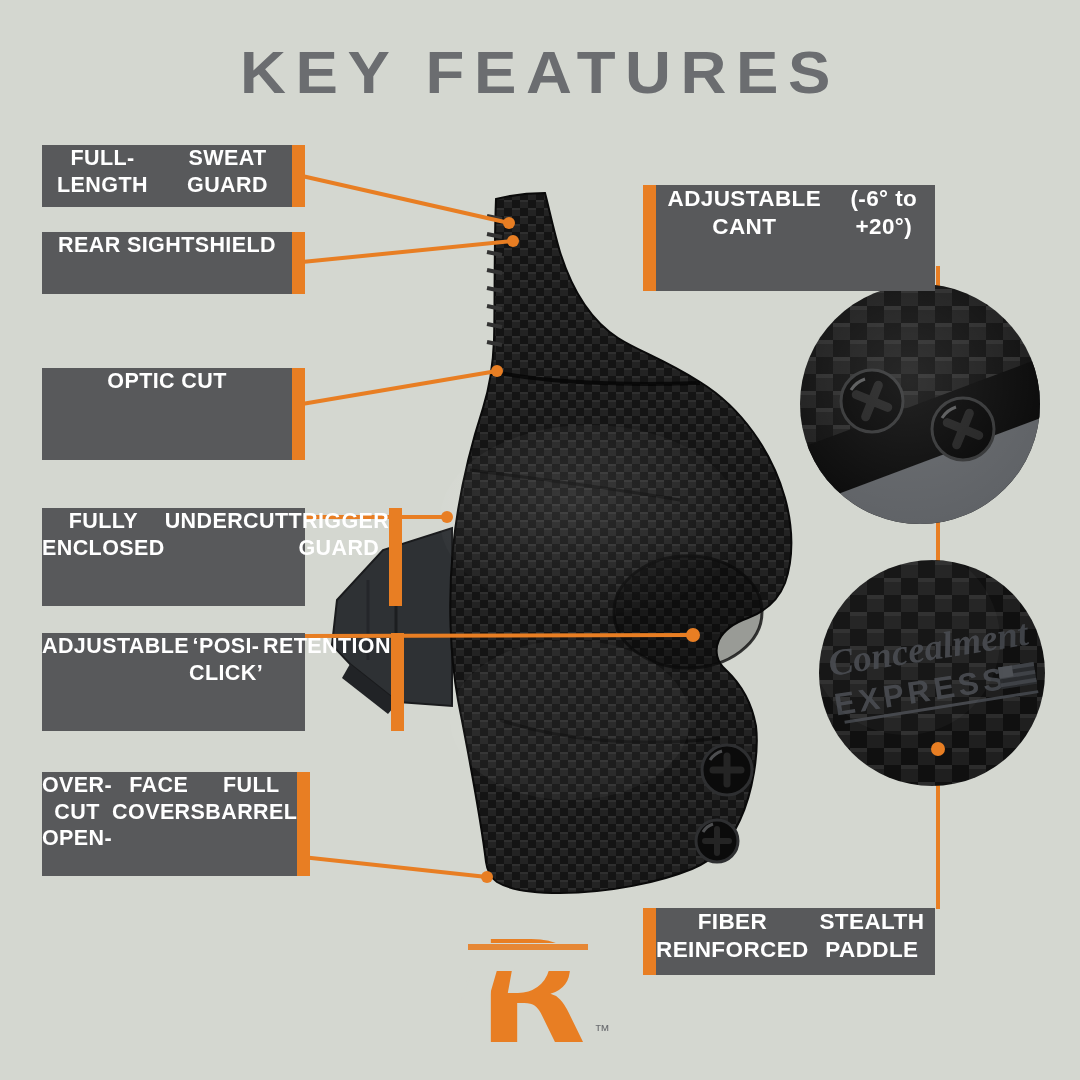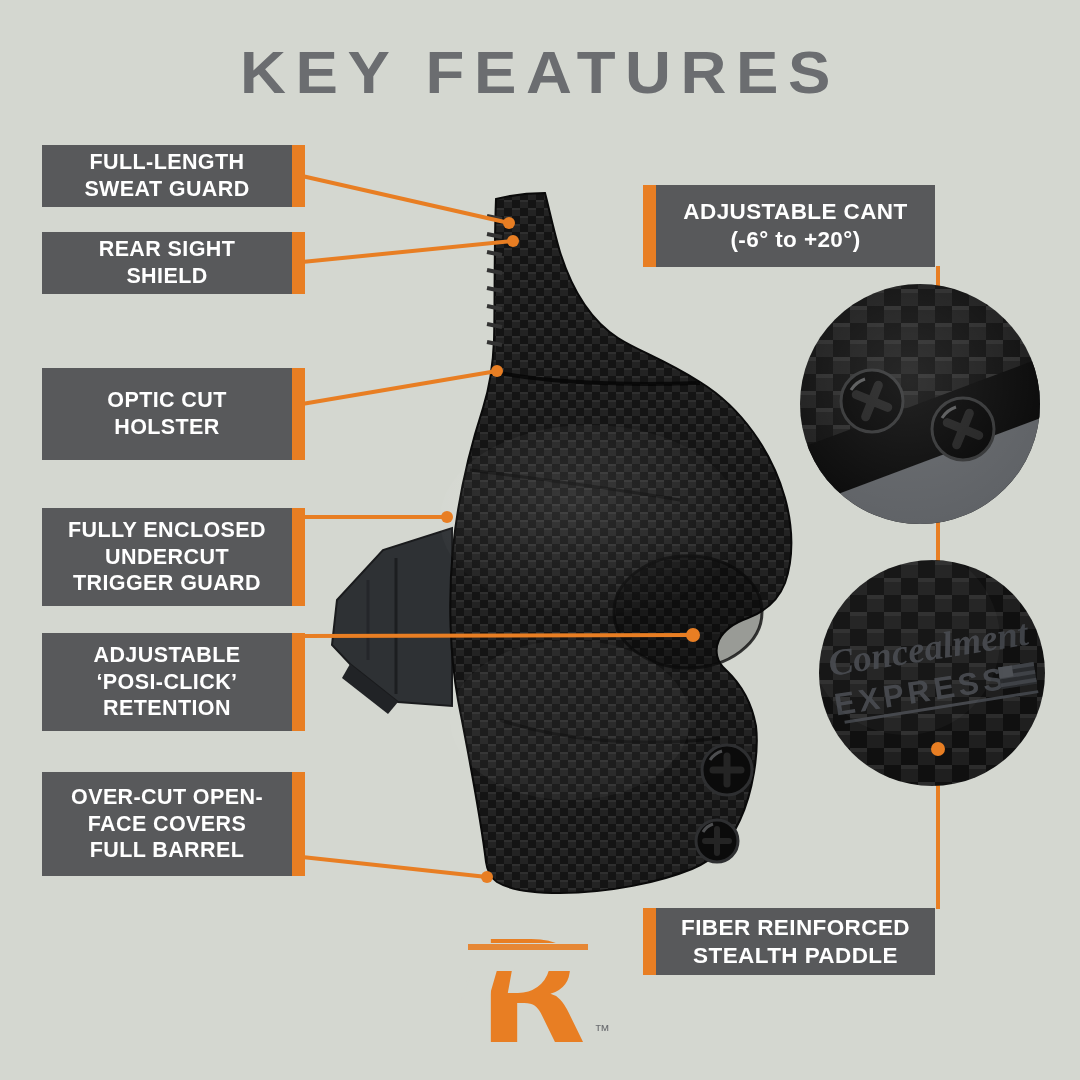--- a/index.html
+++ b/index.html
@@ -19,21 +19,21 @@
     transform:scaleX(1.06);
   }
   svg.art { position:absolute; left:0; top:0; width:1080px; height:1080px; }
   .lbox, .rbox {
     position:absolute; display:flex; background:#58595b; z-index:5;
   }
   .lbox { left:42px; width:263px; }
   .rbox { left:643px; width:292px; }
   .bar { width:13px; background:#e87e23; flex:none; }
   .txt {
-    flex:1; display:flex; flex-direction:column; justify-content:center;
+    flex:1; display:flex; flex-direction:row; justify-content:center;
     text-align:center; color:#ffffff; font-weight:bold;
     font-size:21.5px; line-height:1.24; letter-spacing:.4px;
   }
   .txt span { display:block; }
   .rbox .txt { font-size:22.5px; }
 </style>
 </head>
 <body>
 
 <div class="canvas">
@@ -215,21 +215,20 @@
     <div class="txt">
       <span>REAR SIGHT</span>
       <span>SHIELD</span>
     </div>
     <div class="bar"></div>
   </div>
 
   <div class="lbox" style="top:368px;height:92px">
     <div class="txt">
       <span>OPTIC CUT</span>
-      <span>HOLSTER</span>
     </div>
     <div class="bar"></div>
   </div>
 
   <div class="lbox" style="top:508px;height:98px">
     <div class="txt">
       <span>FULLY ENCLOSED</span>
       <span>UNDERCUT</span>
       <span>TRIGGER GUARD</span>
     </div>
@@ -247,21 +246,21 @@
 
   <div class="lbox" style="top:772px;height:104px">
     <div class="txt">
       <span>OVER-CUT OPEN-</span>
       <span>FACE COVERS</span>
       <span>FULL BARREL</span>
     </div>
     <div class="bar"></div>
   </div>
 
-  <div class="rbox" style="top:185px;height:82px">
+  <div class="rbox" style="top:185px;height:106px">
     <div class="bar"></div>
     <div class="txt">
       <span>ADJUSTABLE CANT</span>
       <span>(-6° to +20°)</span>
     </div>
   </div>
 
   <div class="rbox" style="top:908px;height:67px">
     <div class="bar"></div>
     <div class="txt">

